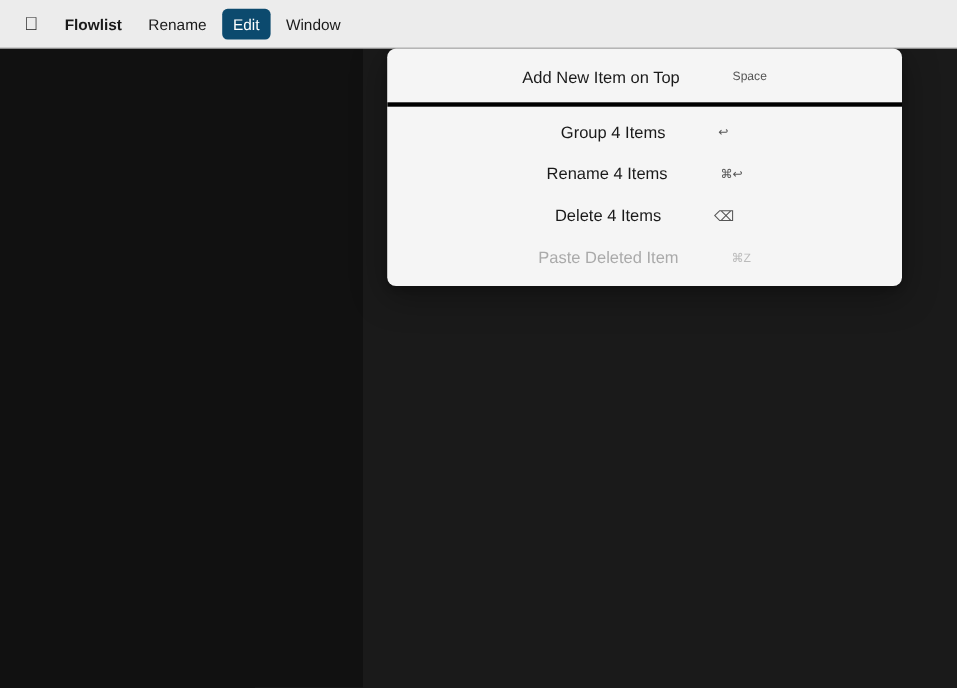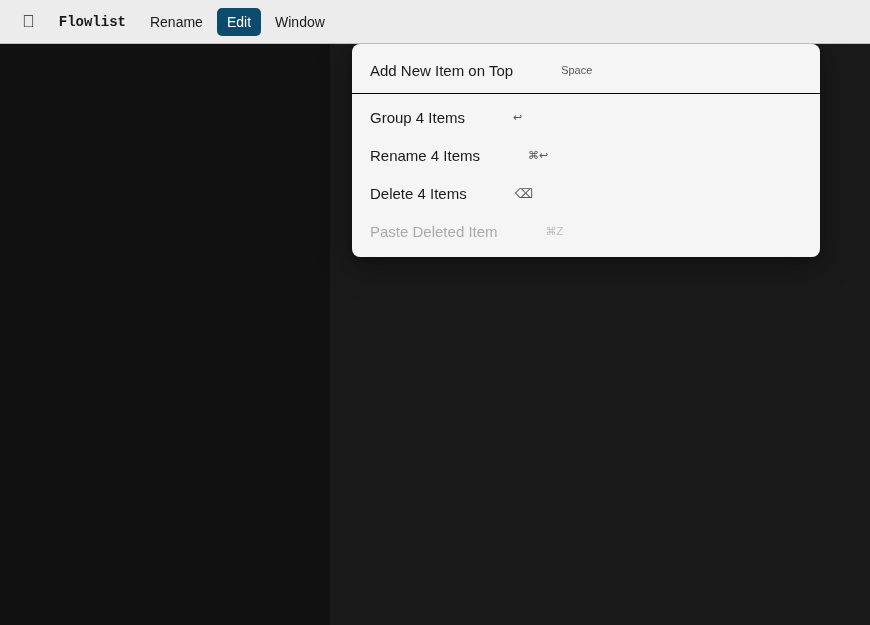--- a/index.html
+++ b/index.html
@@ -36,21 +36,20 @@
       align-items: center;
       border-radius: 5px;
       font-size: 14px;
       font-weight: 400;
       color: #1a1a1a;
       cursor: default;
     }
 
     .menubar-item.app-name {
       font-weight: 700;
-      font-family: Liberation Mono, monospace;
     }
 
     .menubar-item.active {
       background: #0c4a6e;
       color: #fff;
       font-weight: 400;
     }
 
     
     .app-bg {
@@ -73,29 +72,29 @@
       box-shadow: 0 8px 32px rgba(0,0,0,0.35), 0 2px 6px rgba(0,0,0,0.2);
       overflow: hidden;
       padding: 5px 0;
     }
 
     .menu-section {
       padding: 2px 0;
     }
 
     .menu-section + .menu-section {
-      border-top: 1px solid #000000;
+      border-top: 4px solid #000000;
       padding-top: 4px;
       margin-top: 2px;
     }
 
     .menu-item {
       display: flex;
       align-items: center;
-      justify-content: flex-start;
+      justify-content: center;
       padding: 0 18px;
       height: 38px;
       cursor: default;
       user-select: none;
       gap: 48px;
     }
 
     .menu-item-label {
       font-size: 15px;
       color: #1a1a1a;

